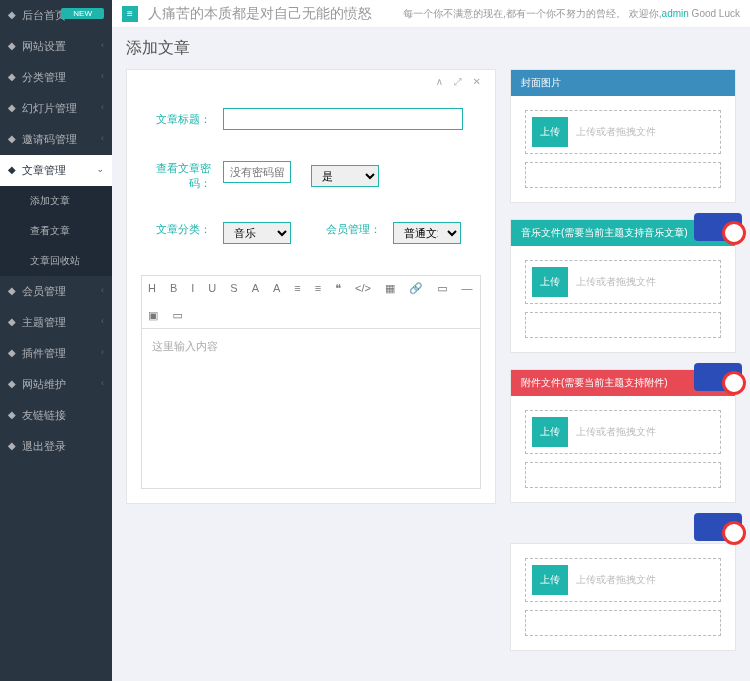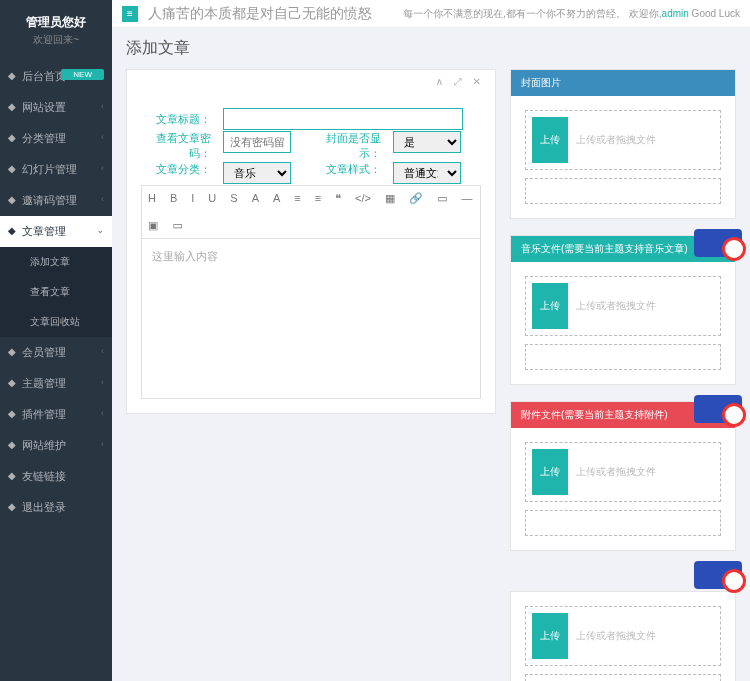--- a/index.html
+++ b/index.html
@@ -25,49 +25,45 @@
 .content{display:flex;gap:14px;padding:0 14px 14px}
 .col-l{flex:1}
 .col-r{width:226px}
 .panel{background:#fff;border:1px solid #e5e5e5;margin-bottom:16px}
 .panel-h{padding:6px 10px;color:#fff;font-size:10px}
 .ph-blue{background:#3b8dbd}
 .ph-teal{background:#1fb5ac}
 .ph-red{background:#e74955}
 .ph-orange{background:#f0ad4e}
 .panel-b{padding:14px}
-.form-row{display:flex;align-items:center;margin-bottom:1px}
+.form-row{display:flex;align-items:center;margin-bottom:31px}
 .form-row label{width:70px;text-align:right;color:#1fb5ac;font-size:11px;margin-right:12px}
 .form-row .ctrl{flex:1}
 .form-row.dbl .half{flex:1;display:flex;}
 input[type=text],select{border:1px solid #1fb5ac;height:22px;padding:2px 6px;font-size:11px;outline:none}
 .wide{width:240px}
 .sel{width:68px}
 .toolbar{border:1px solid #ddd;padding:6px;display:flex;flex-wrap:wrap;gap:14px;color:#777;font-size:11px}
 .toolbar span{cursor:pointer}
 .editor{border:1px solid #ddd;border-top:none;height:160px;padding:10px;color:#aaa;font-size:11px}
 .win-ctrl{text-align:right;padding:6px 10px;color:#aaa;font-size:10px;letter-spacing:4px}
 .upload-box{border:1px dashed #bbb;padding:6px;margin-bottom:8px;display:flex;align-items:center}
-.up-btn{background:#1fb5ac;color:#fff;padding:16px 8px;font-size:10px;margin-right:8px;cursor:pointer}
+.up-btn{background:#1fb5ac;color:#fff;padding:8px 8px;font-size:10px;margin-right:8px;cursor:pointer}
 .up-txt{color:#bbb;font-size:10px}
 .path-box{border:1px dashed #bbb;height:26px}
 .stamp{position:relative;height:0}
 .stamp .s{position:absolute;right:-6px;top:-6px;width:48px;height:28px;background:#2b4db8;border-radius:4px}
 .stamp .s::after{content:"";position:absolute;right:-4px;bottom:-4px;width:18px;height:18px;border:3px solid #e33;border-radius:50%;background:#fff}
 .submit-row{text-align:right;padding:0 14px 20px}
 .btn-sub{background:#1fb5ac;color:#fff;border:none;padding:6px 18px;font-size:11px;cursor:pointer}
 </style>
 </head>
 <body>
 
 <div class="sidebar">
-  <div class="sb-head">
-    <div class="t1">管理员您好</div>
-    <div class="t2">欢迎回来~</div>
-  </div>
   <ul class="sb-menu" id="sb-menu">
       <li><span class="ico">◆</span><span>后台首页</span><span class="badge-new">NEW</span></li>
       <li><span class="ico">◆</span><span>网站设置</span><span class="chev">‹</span></li>
       <li><span class="ico">◆</span><span>分类管理</span><span class="chev">‹</span></li>
       <li><span class="ico">◆</span><span>幻灯片管理</span><span class="chev">‹</span></li>
       <li><span class="ico">◆</span><span>邀请码管理</span><span class="chev">‹</span></li>
       <li class="active"><span class="ico">◆</span><span>文章管理</span><span class="chev">⌄</span></li>
       <li class="sub"><span>添加文章</span></li>
       <li class="sub"><span>查看文章</span></li>
       <li class="sub"><span>文章回收站</span></li>
@@ -99,31 +95,30 @@
           <div class="form-row">
             <label>文章标题：</label>
             <div class="ctrl"><input type="text" class="wide" style=""></div>
           </div>
           <div class="form-row dbl">
             <div class="half">
               <label>查看文章密码：</label>
               <input type="text" class="sel" placeholder="没有密码留空" style="">
             </div>
             <div class="half">
-              <label>封面是否显示：</label>
               <select class="sel"><option>是</option></select>
             </div>
           </div>
           <div class="form-row dbl">
             <div class="half">
               <label>文章分类：</label>
               <select class="sel"><option>音乐</option></select>
             </div>
             <div class="half">
-              <label>文章样式：</label>
+              <label>会员管理：</label>
               <select class="sel"><option>普通文章</option></select>
             </div>
           </div>
           <div class="toolbar" id="tb">
               <span>H</span>
               <span>B</span>
               <span>I</span>
               <span>U</span>
               <span>S</span>
               <span>A</span>

